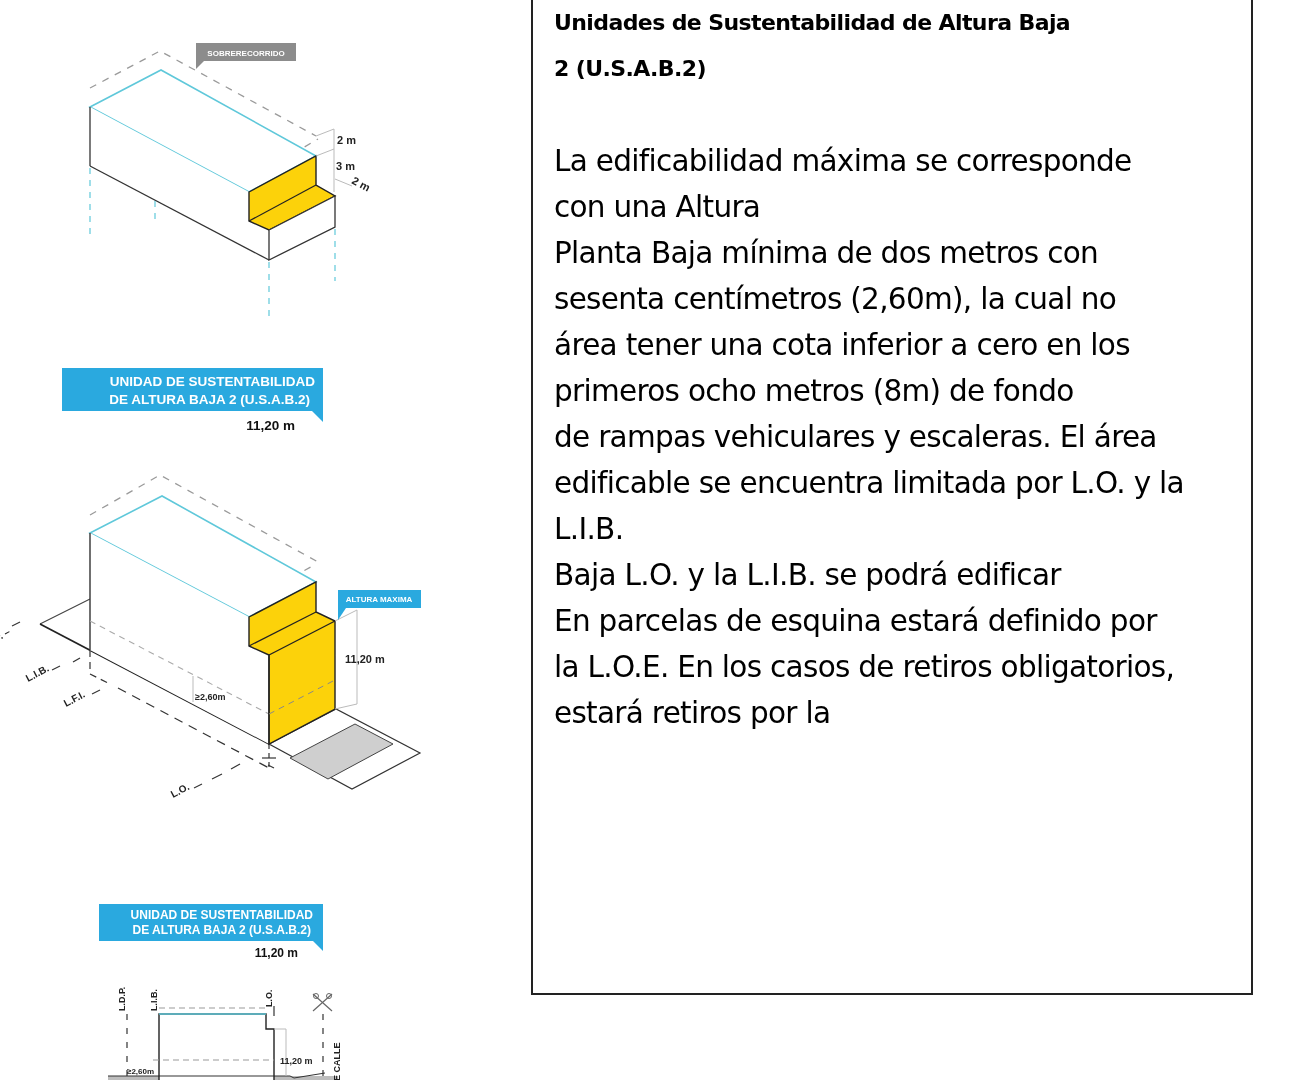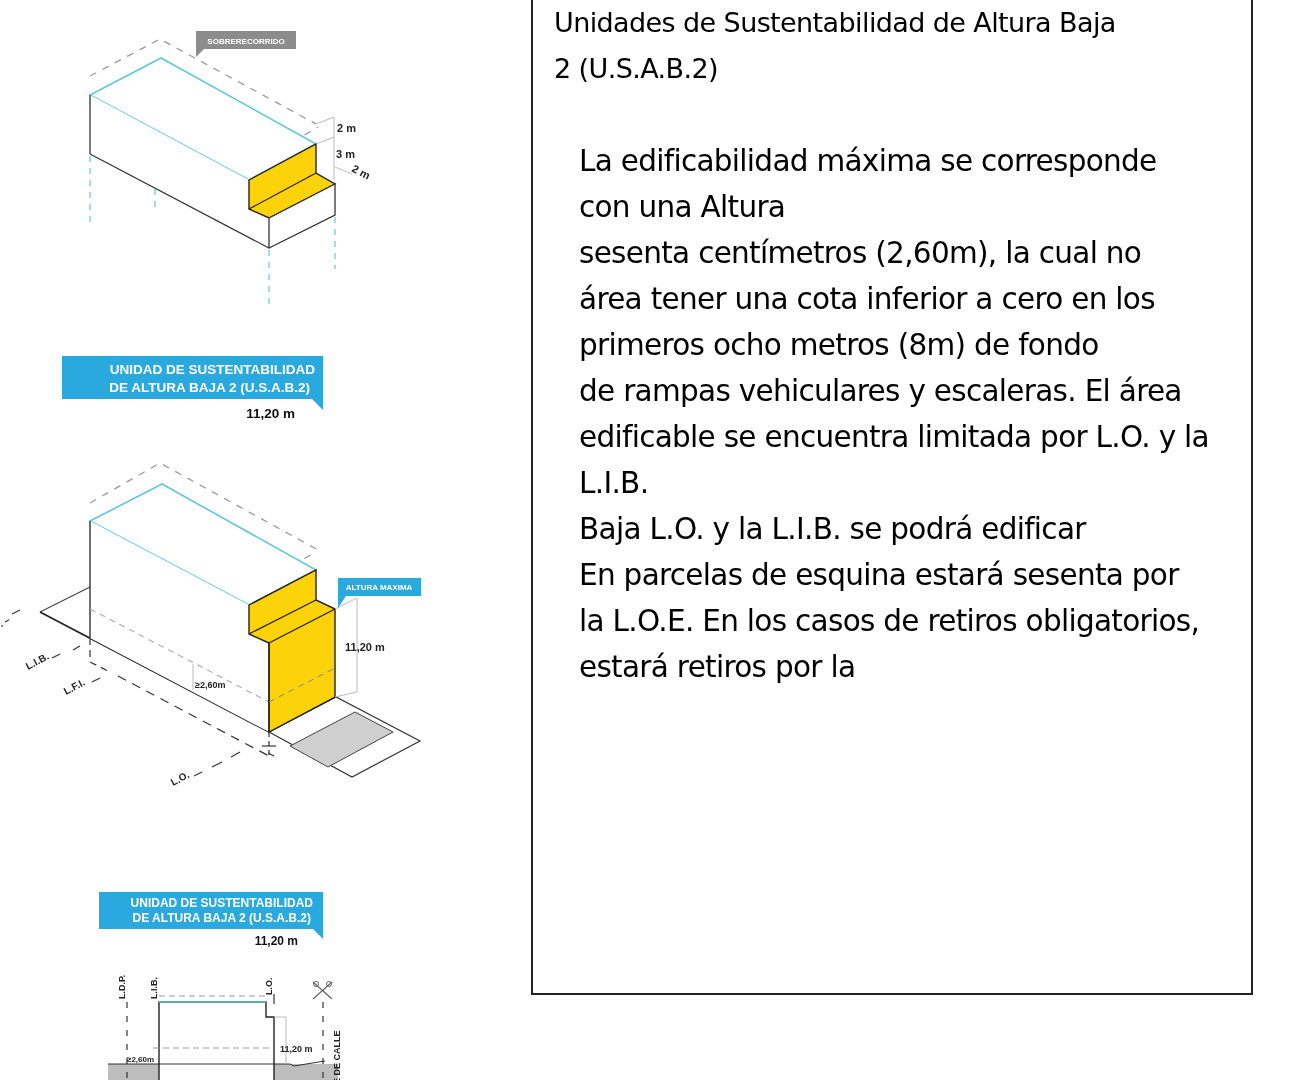--- a/index.html
+++ b/index.html
@@ -1,28 +1,28 @@
 <!DOCTYPE html>
 <html><head>
 <meta charset="utf-8">
 <style>
   html, body { margin: 0; padding: 0; background: #ffffff; }
   body { width: 1295px; height: 1080px; position: relative; overflow: hidden;
          font-family: "Liberation Sans", sans-serif; color: #000; }
-  .panel-left { position: absolute; left: 0; top: 4px; width: 530px; height: 816px; }
+  .panel-left { position: absolute; left: 0; top: 16px; width: 530px; height: 816px; }
   svg { position: absolute; left: 0; top: 0; }
   .lbl { font-family: "Liberation Sans", sans-serif; font-weight: bold; }
   .textbox { position: absolute; left: 531px; top: -4px; width: 722px; height: 999px;
              border: 2px solid #222; border-top: none; box-sizing: border-box;
              padding: 0 20px 0 21px; }
-  .title { font-family: "DejaVu Sans", sans-serif; font-weight: normal; font-size: 27px;
+  .title { font-family: "DejaVu Sans", sans-serif; font-weight: bold; font-size: 22px;
            line-height: 46px; margin: 4px 0 0 0; letter-spacing: -0.6px; }
   .body { margin-top: 46px; font-family: "DejaVu Sans", sans-serif; font-size: 29.5px;
           line-height: 46px; letter-spacing: -0.7px; }
-  .body div { white-space: nowrap; margin-left: 25px; }
+  .body div { white-space: nowrap; }
 </style>
 </head>
 <body>
 
 <div class="panel-left">
 <svg width="530" height="1080" viewBox="0 0 530 1080">
 
   <g>
 
     <polyline points="90,72 160,35 316,120" fill="none" stroke="#9a9a9a" stroke-width="1.3" stroke-dasharray="7,7"></polyline>
@@ -160,24 +160,25 @@
 </div>
 
 <div class="textbox">
   <div class="title">
     <div>Unidades de Sustentabilidad de Altura Baja</div>
     <div>2 (U.S.A.B.2)</div>
   </div>
   <div class="body">
     <div>La edificabilidad máxima se corresponde</div>
     <div>con una Altura</div>
+    <div>Planta Baja mínima de dos metros con</div>
     <div>sesenta centímetros (2,60m), la cual no</div>
     <div>área tener una cota inferior a cero en los</div>
     <div>primeros ocho metros (8m) de fondo</div>
     <div>de rampas vehiculares y escaleras. El área</div>
     <div>edificable se encuentra limitada por L.O. y la</div>
     <div>L.I.B.</div>
     <div>Baja L.O. y la L.I.B. se podrá edificar</div>
-    <div>En parcelas de esquina estará sesenta por</div>
+    <div>En parcelas de esquina estará definido por</div>
     <div>la L.O.E. En los casos de retiros obligatorios,</div>
     <div>estará retiros por la</div>
   </div>
 </div>
 
 </body></html>

